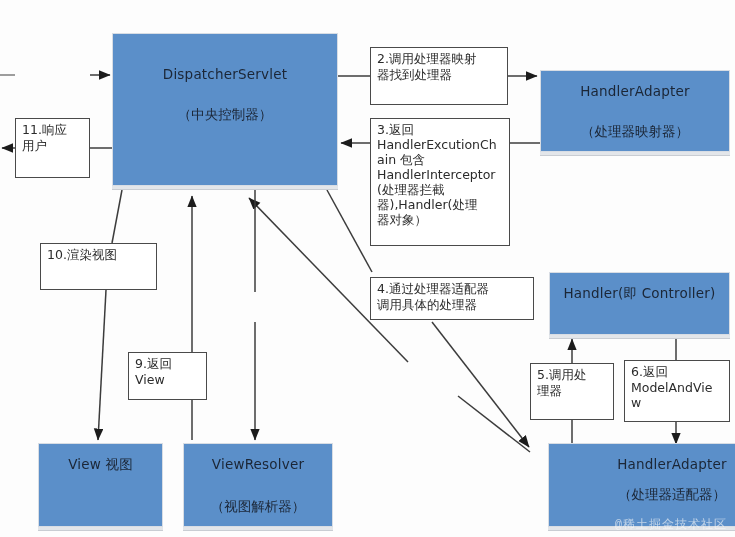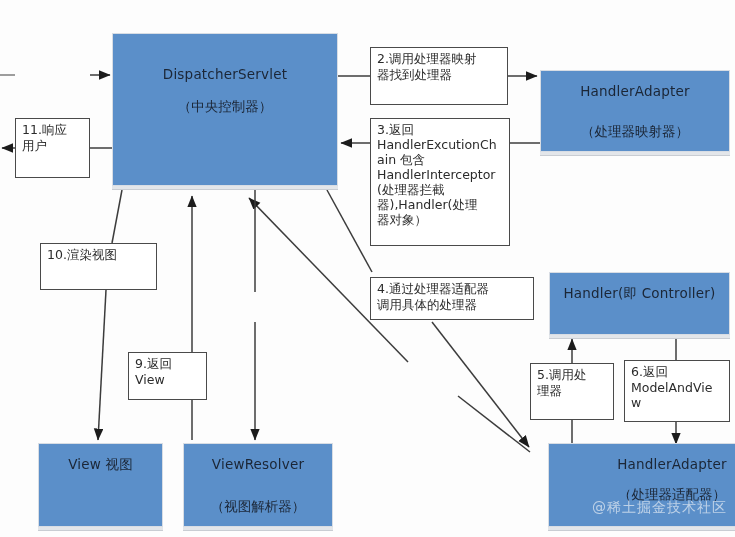--- a/index.html
+++ b/index.html
@@ -56,31 +56,32 @@
     font-size: 13.5px;
     letter-spacing: .2px;
   }
   .bbox .t2 {
     font-size: 13.5px;
     margin-top: 22px;
   }
 
   
   #box-dispatcher .t1 { font-size: 13.5px; margin-top: 20px; }
-  #box-dispatcher .t2 { margin-top: 16px; }
+  #box-dispatcher .t2 { margin-top: 24px; }
 
   .watermark {
     position: absolute;
     right: 8px;
-    bottom: 20px;
-    font-size: 14px;
+    bottom: 4px;
+    font-size: 12px;
     color: rgba(250,250,250,0.62);
     letter-spacing: 1px;
     z-index: 9;
     pointer-events: none;
+    font-family: Liberation Mono, monospace;
   }
 </style>
 </head>
 <body>
 
 <div id="canvas">
 
   <svg id="wires" viewBox="0 0 735 537" xmlns="http://www.w3.org/2000/svg">
     <defs>
       <marker id="ah" markerWidth="9" markerHeight="9" refX="7.6" refY="3.2" orient="auto" markerUnits="strokeWidth">

